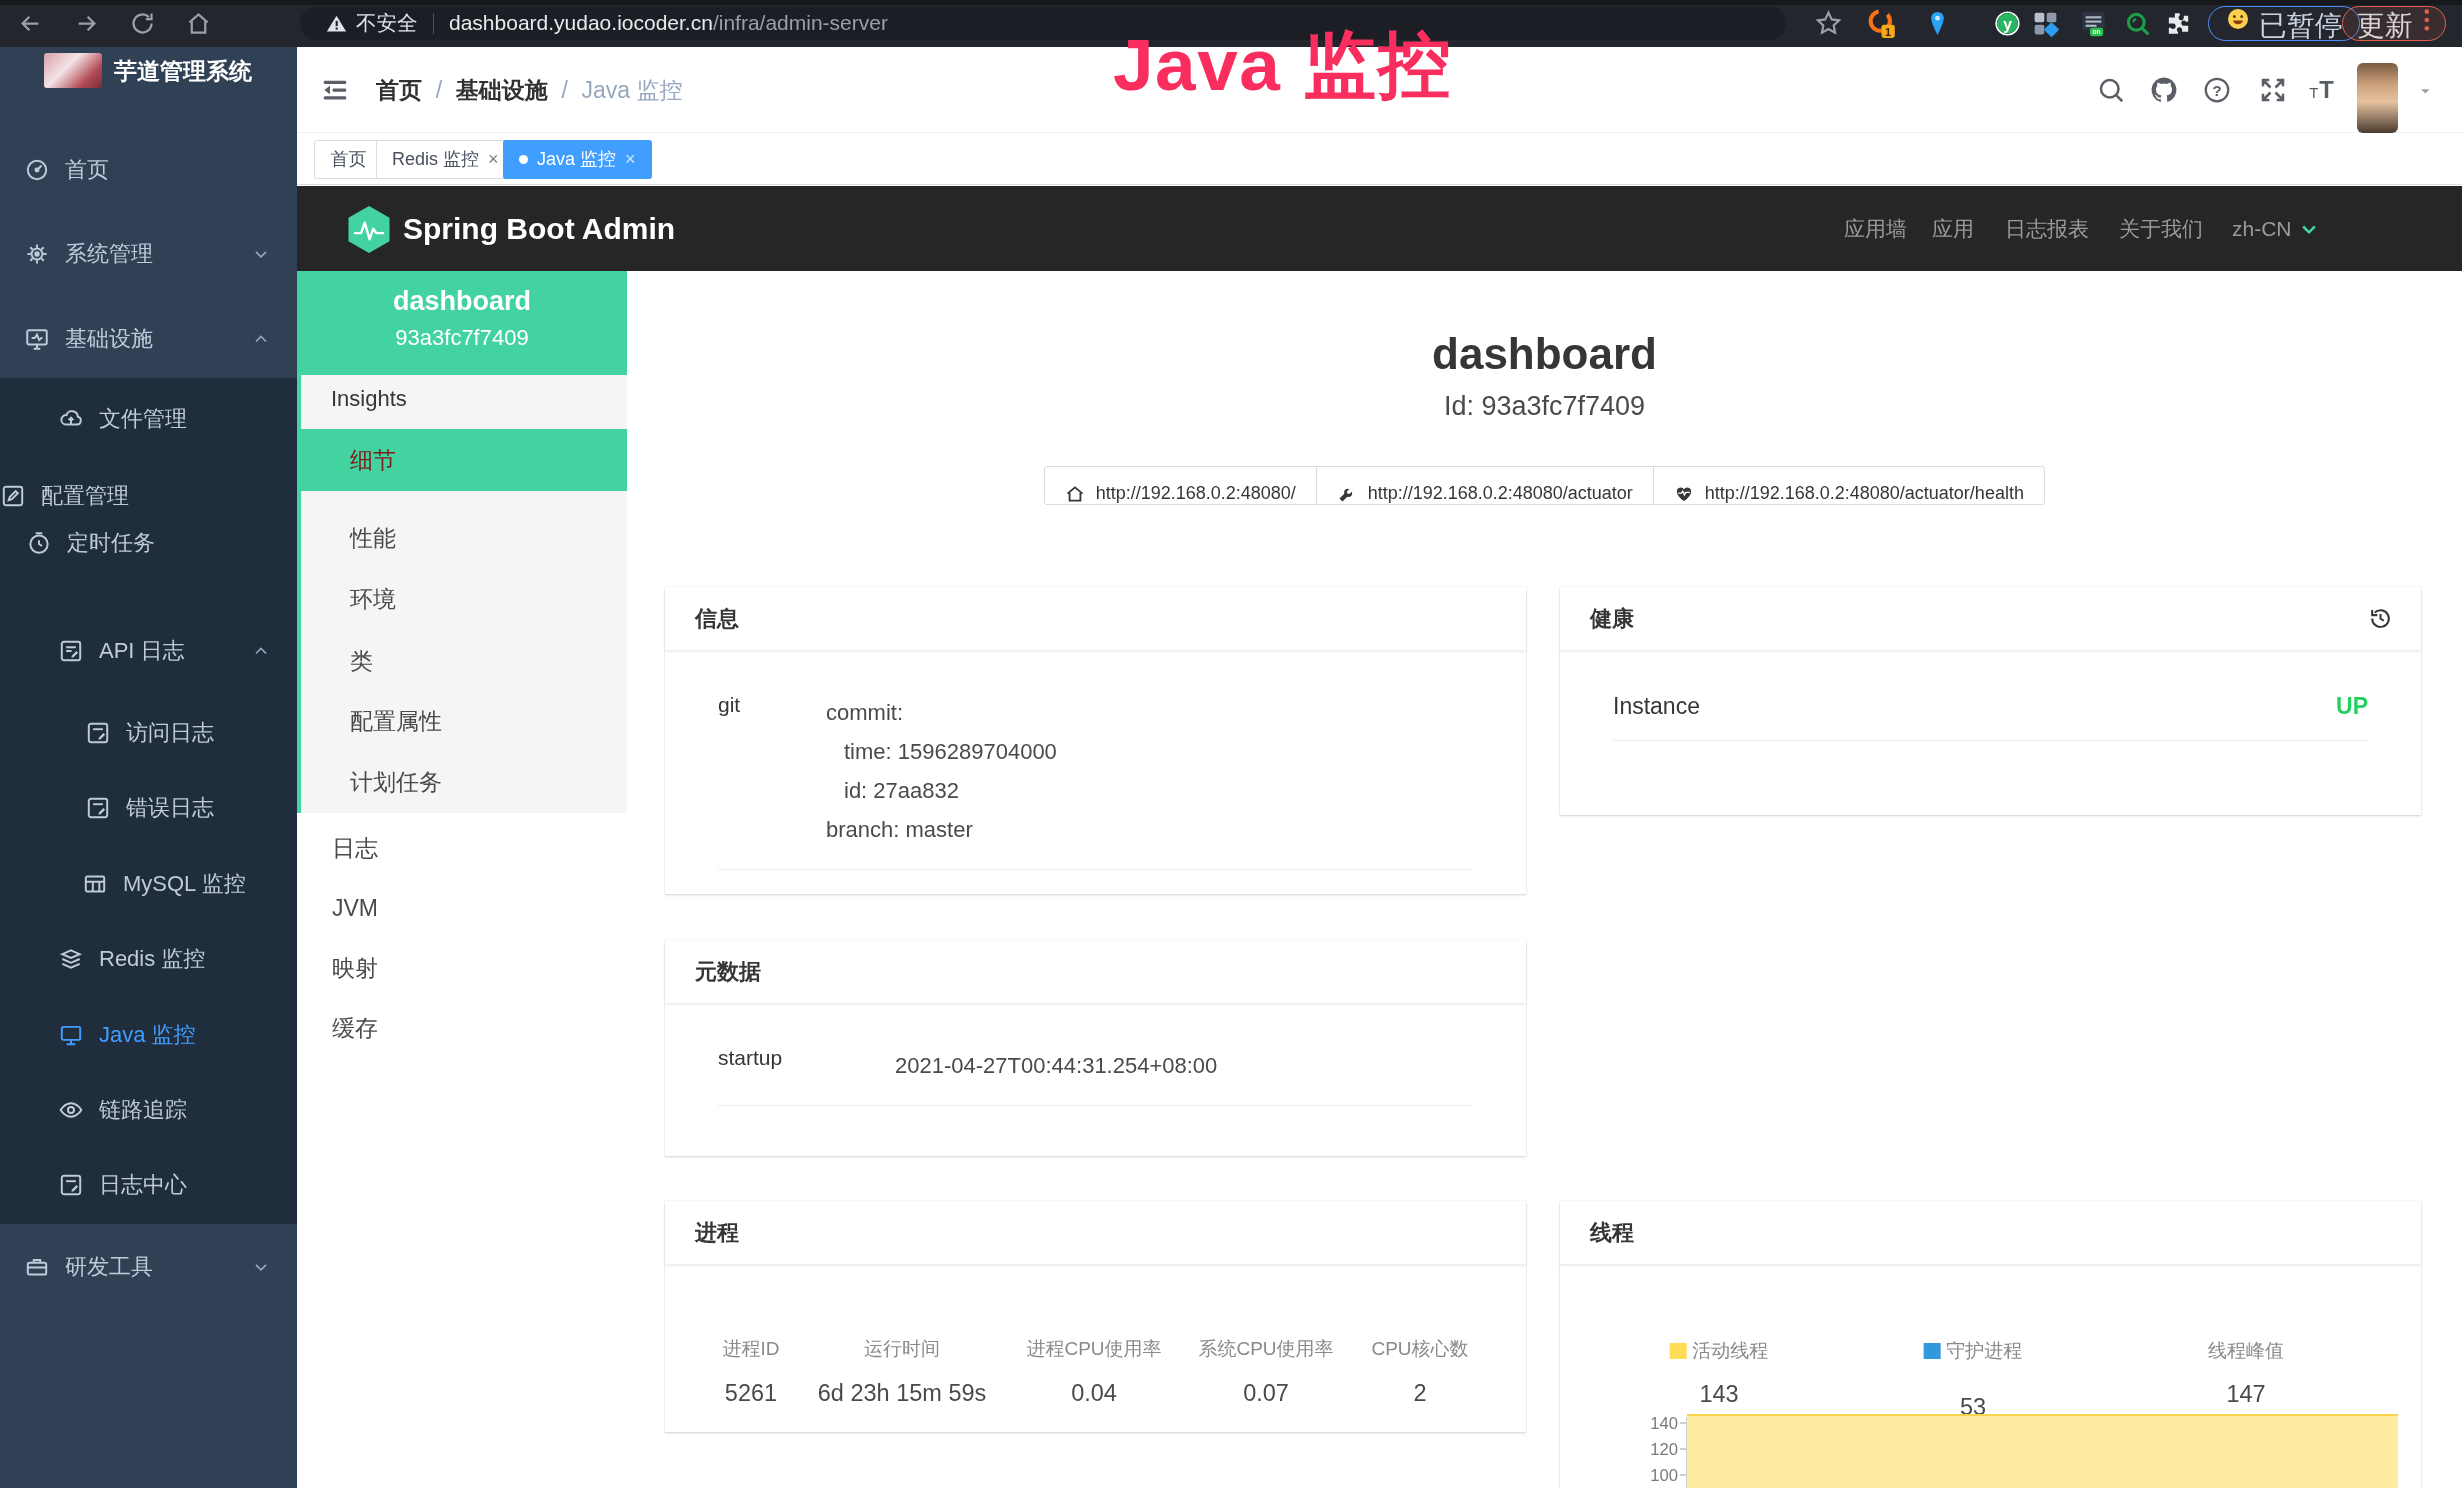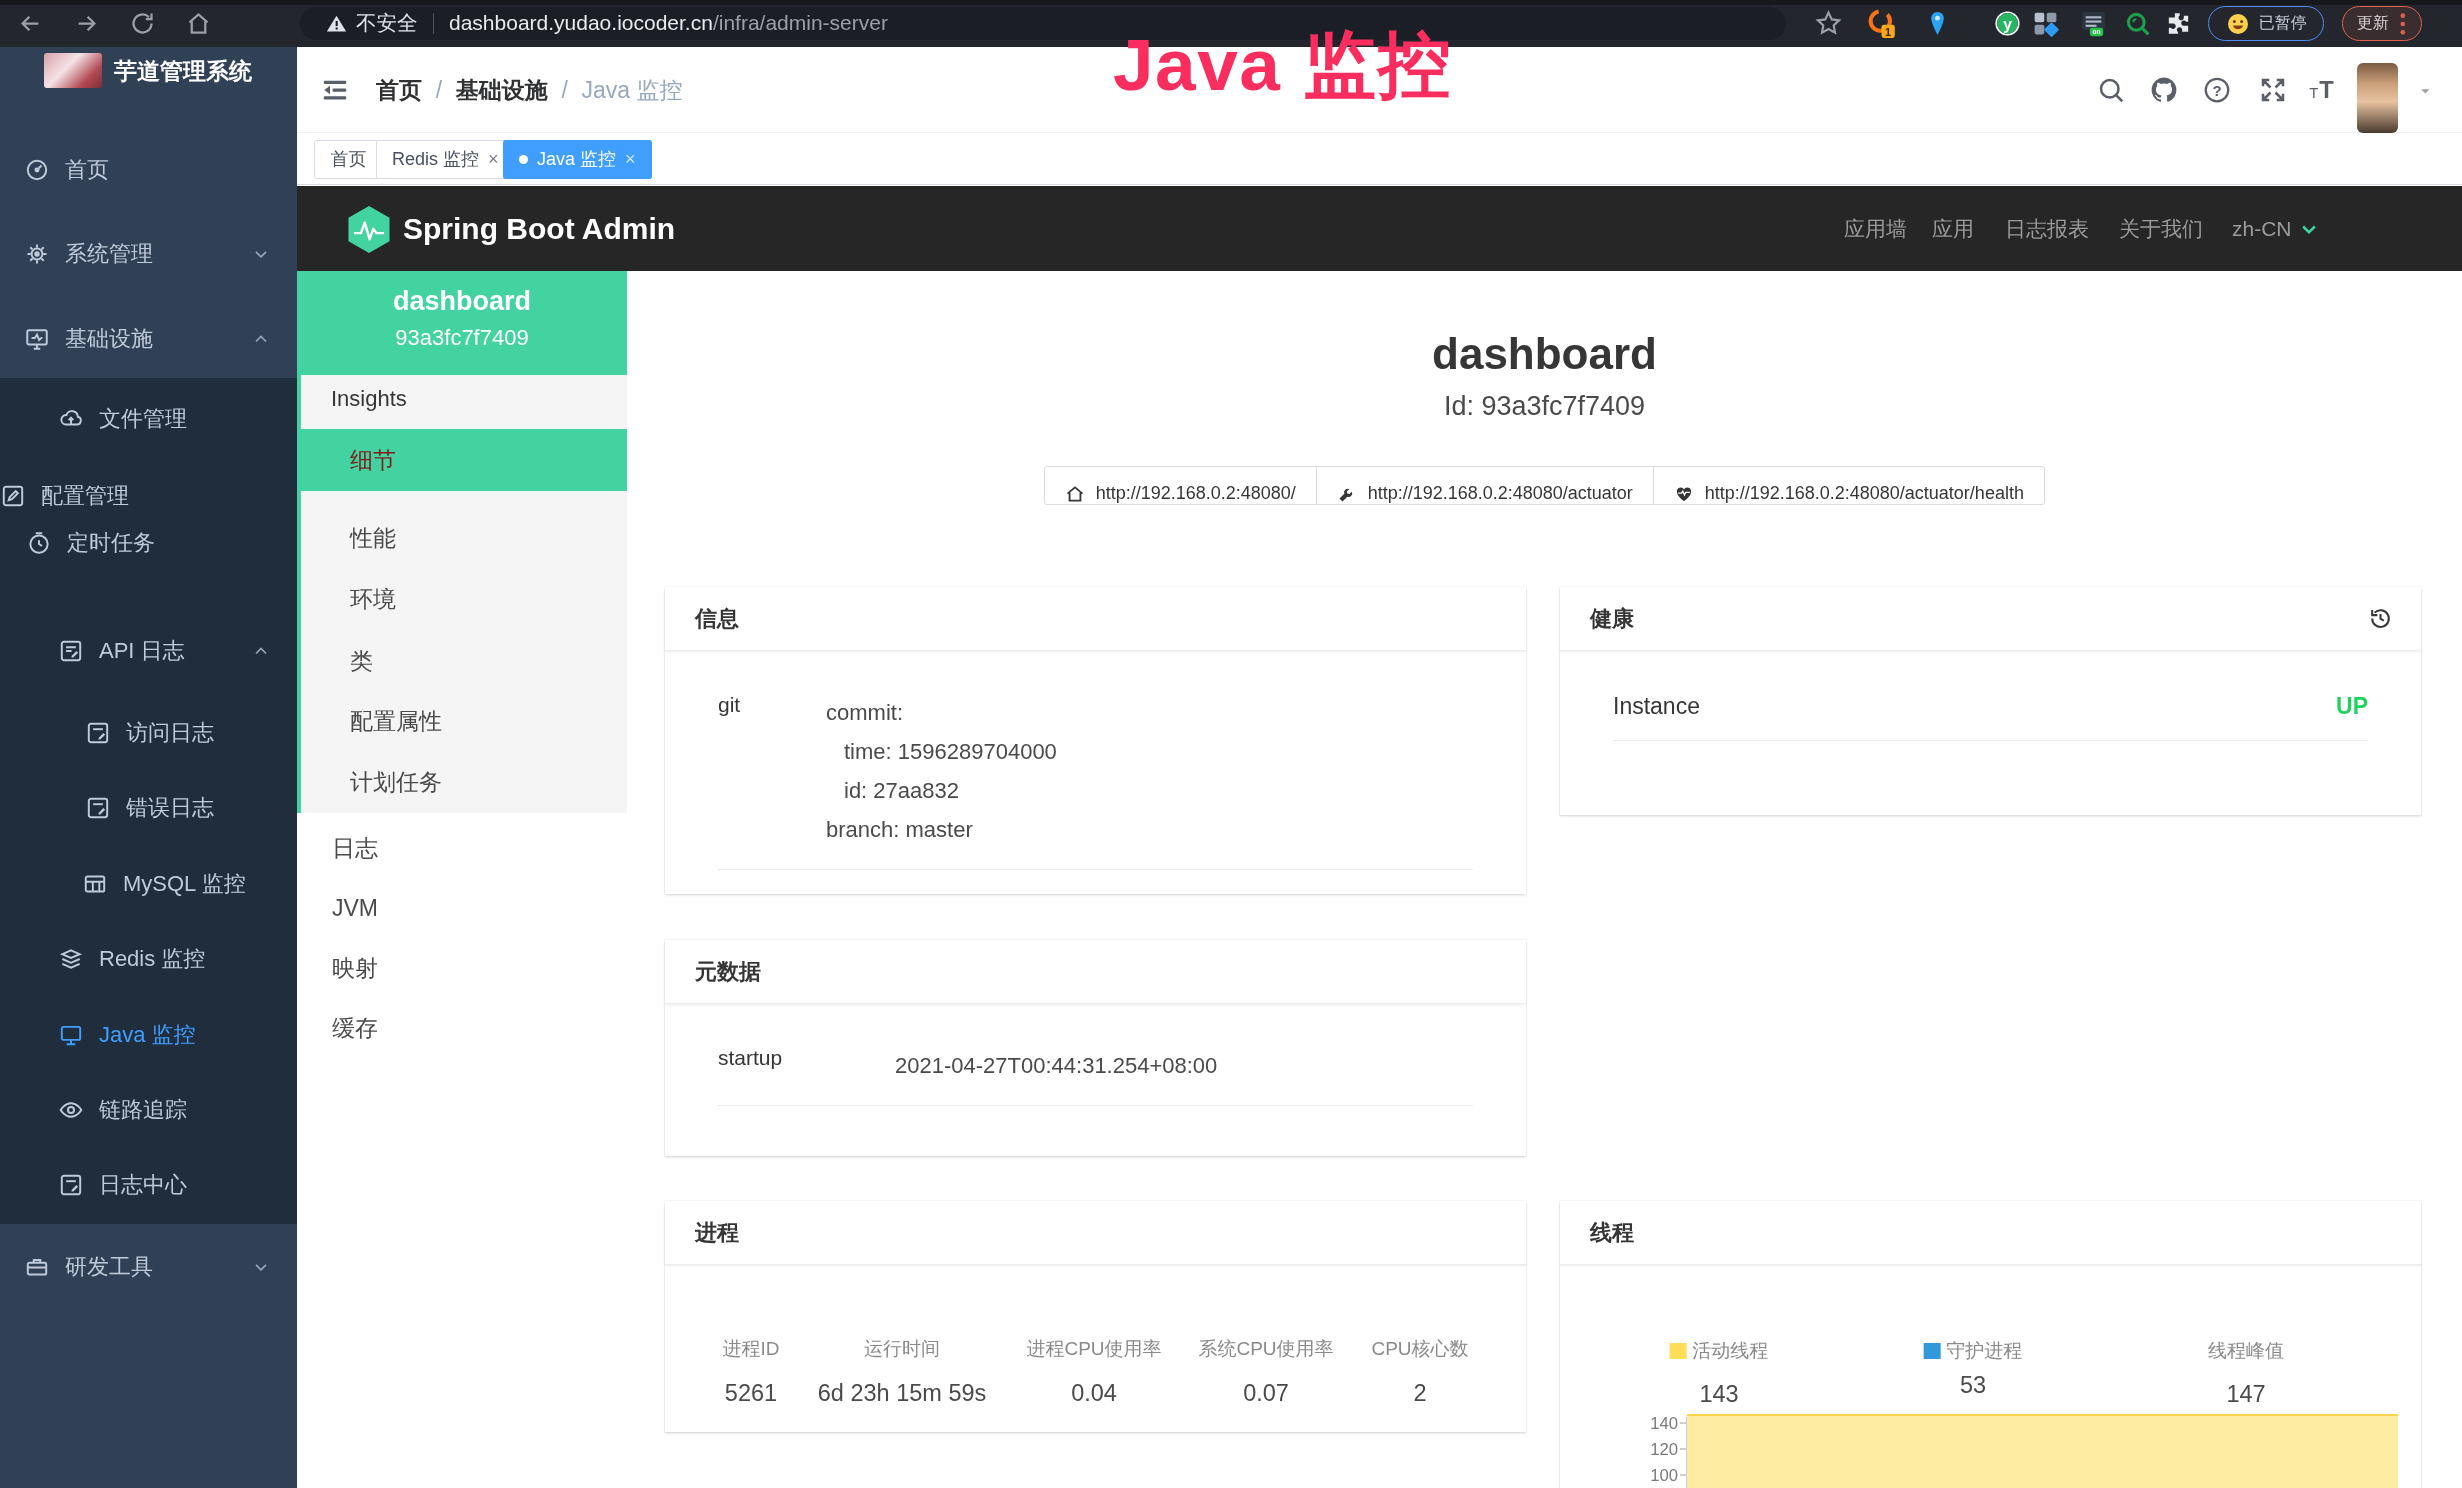--- a/index.html
+++ b/index.html
@@ -8,21 +8,21 @@
 svg{display:block}
 
 .bbar{position:absolute;left:0;top:0;width:2462px;height:47px;background:#23262d}
 .bicon{position:absolute;top:10px;width:27px;height:27px;color:#9aa0a6}
 .omnibox{position:absolute;left:300px;top:6.8px;width:1486px;height:33px;border-radius:16.7px;background:#1b1e24;display:flex;align-items:center;padding-left:26px}
 .obtxt{font-size:20.5px;color:#dfe3e8;margin-left:9px}
 .obsep{width:1.5px;height:21px;background:#4a4f58;margin:0 15px}
 .oburl{font-size:21px;color:#e8eaed}
 .oburl .dim{color:#9aa0a6}
 .extico{position:absolute;top:9px;width:29px;height:29px}
-.pill{position:absolute;top:6px;height:35px;border-radius:17.4px;display:flex;align-items:center;font-size:16px}
+.pill{position:absolute;top:6px;height:35px;border-radius:17.4px;display:flex;font-size:28px}
 
 .annotation{position:absolute;left:1113px;top:16.7px;font-size:73px;font-weight:700;color:#fa2e5e;z-index:50;letter-spacing:1.5px}
 
 .sidebar{position:absolute;left:0;top:47px;width:297px;height:1442px;background:#304156}
 .submenu-bg{position:absolute;left:0;top:331px;width:100%;height:846px;background:#1f2d3d}
 .mi{position:absolute;left:0;width:100%;height:76px;display:flex;align-items:center;color:#bfcbd9;font-size:22px}
 .mi .ic{width:26px;height:26px;margin-right:15px;flex:none}
 .mi .chev{position:absolute;right:26px;width:20px;height:20px;color:#9aa7b8}
 .mi.active{color:#409eff}
 .logo-row{position:absolute;left:0;top:0;width:100%;height:91px}
@@ -608,21 +608,21 @@
             <span style="width:16.7px;height:16.7px;background:#ffdd57;display:inline-block"></span>
             <span>活动线程</span>
           </div>
         <div class="v" style="margin-top:16.7px">143</div>
       </div>
       <div class="pcol" style="left:413px;top:137px">
         <div class="h" style="display:flex;align-items:center;gap:6px">
             <span style="width:16.7px;height:16.7px;background:#3298dc;display:inline-block"></span>
             <span>守护进程</span>
           </div>
-        <div class="v" style="margin-top:8px">53</div>
+        <div class="v" style="margin-top:30px">53</div>
       </div>
       <div class="pcol" style="left:686px;top:137px">
         <div class="h"><span>线程峰值</span></div>
         <div class="v" style="margin-top:16.7px">147</div>
       </div>
 
       <div>
         <div style="position:absolute;left:82px;top:213px;width:36px;text-align:right;font-size:16.7px;color:#7a7a7a">140</div>
         <div style="position:absolute;left:82px;top:239px;width:36px;text-align:right;font-size:16.7px;color:#7a7a7a">120</div>
         <div style="position:absolute;left:82px;top:265px;width:36px;text-align:right;font-size:16.7px;color:#7a7a7a">100</div>

